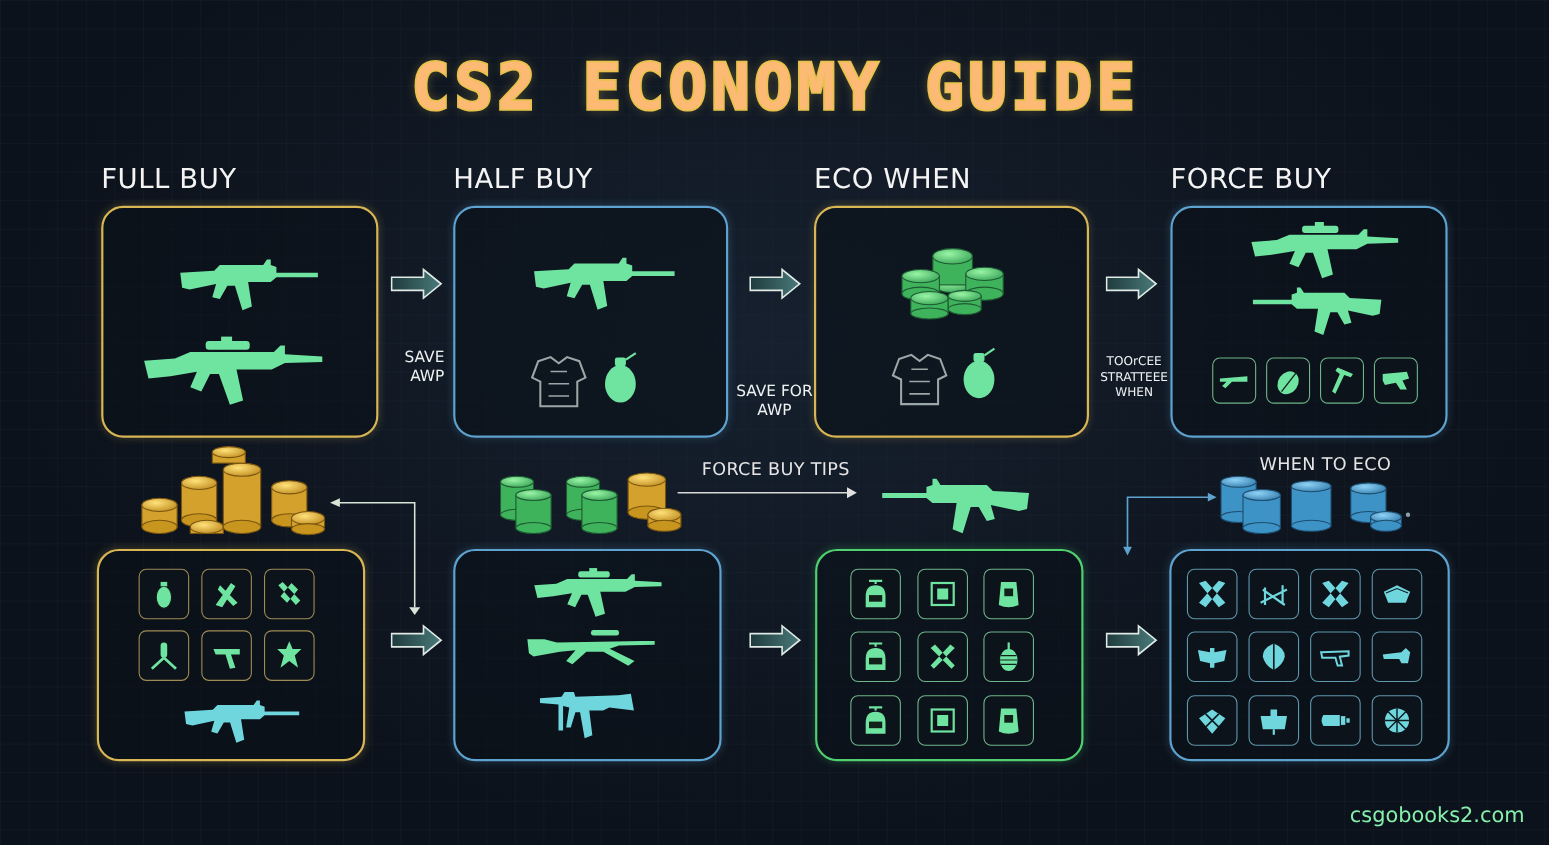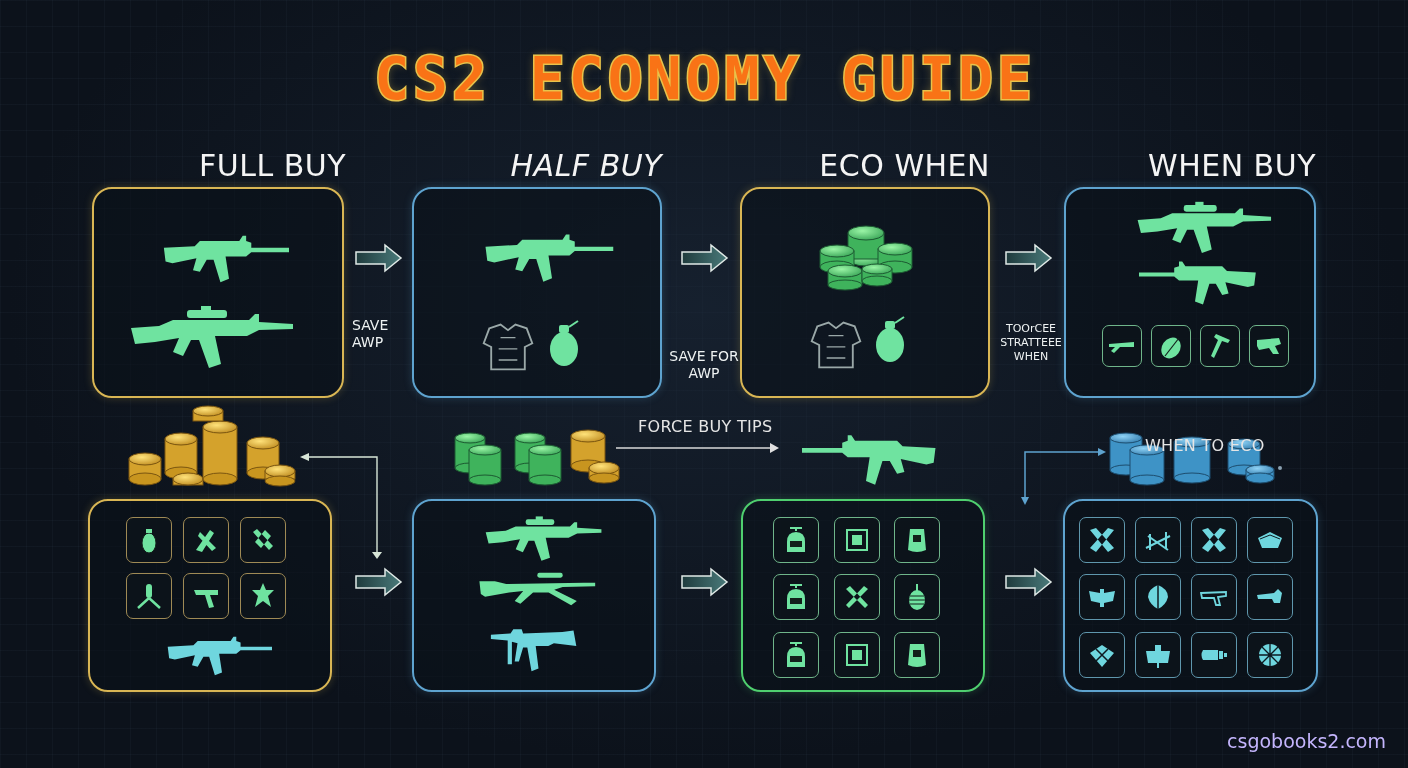--- a/index.html
+++ b/index.html
@@ -21,29 +21,29 @@
   .title {
     position: absolute; left: 360px; top: 44px; width: 690px; height: 70px;
     text-align: center;
     font-family: "DejaVu Sans Mono", monospace;
     font-size: 58px; font-weight: bold; letter-spacing: 4px; line-height: 70px;
     color: transparent;
     -webkit-text-stroke: 2px #e7c24a;
     text-shadow: 0 0 0 #e7c24a, 0 0 10px rgba(231,194,74,0.35);
   }
   .title span.inner {
-    color: #f97316;
+    color: #fdba74;
     -webkit-text-stroke: 3px #e8c34c;
     paint-order: stroke fill;
   }
 
   .heading {
-    position: absolute; text-align: right;
+    position: absolute; text-align: left;
     font-family: "DejaVu Sans", sans-serif;
-    font-size: 30px; color: #f4f4f4; letter-spacing: 0.5px;
+    font-size: 25px; color: #f4f4f4; letter-spacing: 0.5px;
   }
 
   .panel {
     position: absolute; border-radius: 20px; border: 2px solid;
     background: rgba(10,16,24,0.55);
   }
   .panel.gold  { border-color: #d9b654; box-shadow: 0 0 8px rgba(217,182,84,0.25); }
   .panel.blue  { border-color: #5ea3cf; box-shadow: 0 0 8px rgba(94,163,207,0.25); }
   .panel.green { border-color: #4fcf6f; box-shadow: 0 0 8px rgba(79,207,111,0.25); }
 
@@ -66,21 +66,21 @@
   .tile svg { width: 32px; height: 32px; }
 
   .gun { position: absolute; }
   .coins { position: absolute; }
 
   .label-text {
     position: absolute; font-size: 16px; color: #e5e5e5; letter-spacing: 0.3px;
   }
   .watermark {
     position: absolute; right: 22px; bottom: 16px;
-    font-size: 19px; color: #c4b5fd;
+    font-size: 19px; color: #86efac;
   }
 </style>
 </head>
 <body>
 
 <svg width="0" height="0" style="position:absolute">
   <defs>
     <linearGradient id="arrowGrad" x1="0" x2="1">
       <stop offset="0" stop-color="#1f3b3d"></stop>
       <stop offset="1" stop-color="#4a7a7a"></stop>
@@ -120,23 +120,23 @@
     <symbol id="vest" viewBox="0 0 60 60">
       <path d="M10 10 L22 6 L30 12 L38 6 L50 10 L56 26 L48 30 L48 54 L12 54 L12 30 L4 26 Z" fill="none" stroke="currentColor" stroke-width="2"></path>
       <path d="M22 20 L38 20 M20 32 L40 32 M20 44 L40 44" stroke="currentColor" stroke-width="1.5"></path>
     </symbol>
   </defs>
 </svg>
 
 <div class="title"><span class="inner">CS2 ECONOMY GUIDE</span></div>
 
 <div class="heading" style="left:92px;top:148px;width:254px;">FULL BUY</div>
-<div class="heading" style="left:412px;top:148px;width:250px;font-style:italic;">HALF BUY</div>
+<div class="heading" style="left:412px;top:148px;width:250px;">HALF BUY</div>
 <div class="heading" style="left:740px;top:148px;width:250px;">ECO WHEN</div>
-<div class="heading" style="left:1064px;top:148px;width:252px;">WHEN BUY</div>
+<div class="heading" style="left:1064px;top:148px;width:252px;">FORCE BUY</div>
 
 <div class="panel gold" style="left:92px;top:187px;width:252px;height:211px;">
   <svg class="gun" style="left:60px;top:40px;width:150px;height:60px;color:#6fe3a0;fill:#6fe3a0;">
       <use href="#rifle"></use>
     </svg>
   <svg class="gun" style="left:30px;top:115px;width:180px;height:70px;fill:#6fe3a0;">
       <use href="#scopedrifle"></use>
     </svg>
 </div>
 
@@ -213,21 +213,21 @@
 <svg class="arrow" style="left:355px;top:243px;" viewBox="0 0 48 30">
     <path d="M1 9 L30 9 L30 2 L46 15 L30 28 L30 21 L1 21 Z" fill="url(#arrowGrad)" stroke="#dfe9e6" stroke-width="1.5"></path>
   </svg>
 <svg class="arrow" style="left:681px;top:243px;" viewBox="0 0 48 30">
     <path d="M1 9 L30 9 L30 2 L46 15 L30 28 L30 21 L1 21 Z" fill="url(#arrowGrad)" stroke="#dfe9e6" stroke-width="1.5"></path>
   </svg>
 <svg class="arrow" style="left:1005px;top:243px;" viewBox="0 0 48 30">
     <path d="M1 9 L30 9 L30 2 L46 15 L30 28 L30 21 L1 21 Z" fill="url(#arrowGrad)" stroke="#dfe9e6" stroke-width="1.5"></path>
   </svg>
 
-<div class="note" style="left:352px;top:317px;width:52px;text-align:left;">
+<div class="note" style="left:352px;top:317px;width:52px;text-align:right;">
   <div>SAVE</div>
   <div>AWP</div>
 </div>
 <div class="note" style="left:666px;top:338px;width:76px;margin-top:10px;">
   <div>SAVE FOR</div>
   <div>AWP</div>
 </div>
 <div class="note small" style="left:996px;top:322px;width:70px;">
   <div>TOOrCEE</div>
   <div>STRATTEEE</div>
@@ -298,21 +298,21 @@
       <ellipse cx="136" cy="12" rx="16" ry="5" fill="url(#coinBlue)"></ellipse>
       <ellipse cx="136" cy="38" rx="16" ry="5" fill="#3e93c6"></ellipse>
     <rect x="138" y="38" width="28" height="8" fill="#3e93c6"></rect>
       <ellipse cx="152" cy="38" rx="14" ry="5" fill="url(#coinBlue)"></ellipse>
       <ellipse cx="152" cy="46" rx="14" ry="5" fill="#3e93c6"></ellipse>
   </g>
   <circle cx="172" cy="36" r="2" fill="#8aa0b0"></circle>
 </svg>
 
 <div class="label-text" style="left:638px;top:417px;">FORCE BUY TIPS</div>
-<div class="label-text" style="left:1145px;top:412px;margin-top:24px;">WHEN TO ECO</div>
+<div class="label-text" style="left:1145px;top:412px;">WHEN TO ECO</div>
 
 <svg class="abs" style="left:0;top:0;width:1408px;height:768px;pointer-events:none;">
 
   <path d="M306 457 L377 457 L377 552" stroke="#d8e6d8" stroke-width="1.4" fill="none"></path>
   <path d="M300 457 L309 453 L309 461 Z" fill="#d8e6d8"></path>
   <path d="M372 552 L382 552 L377 559 Z" fill="#d8e6d8"></path>
 
   <path d="M616 448 L770 448" stroke="#d8d8d8" stroke-width="1.4" fill="none"></path>
   <path d="M770 443 L779 448 L770 453 Z" fill="#e0e0e0"></path>
 

